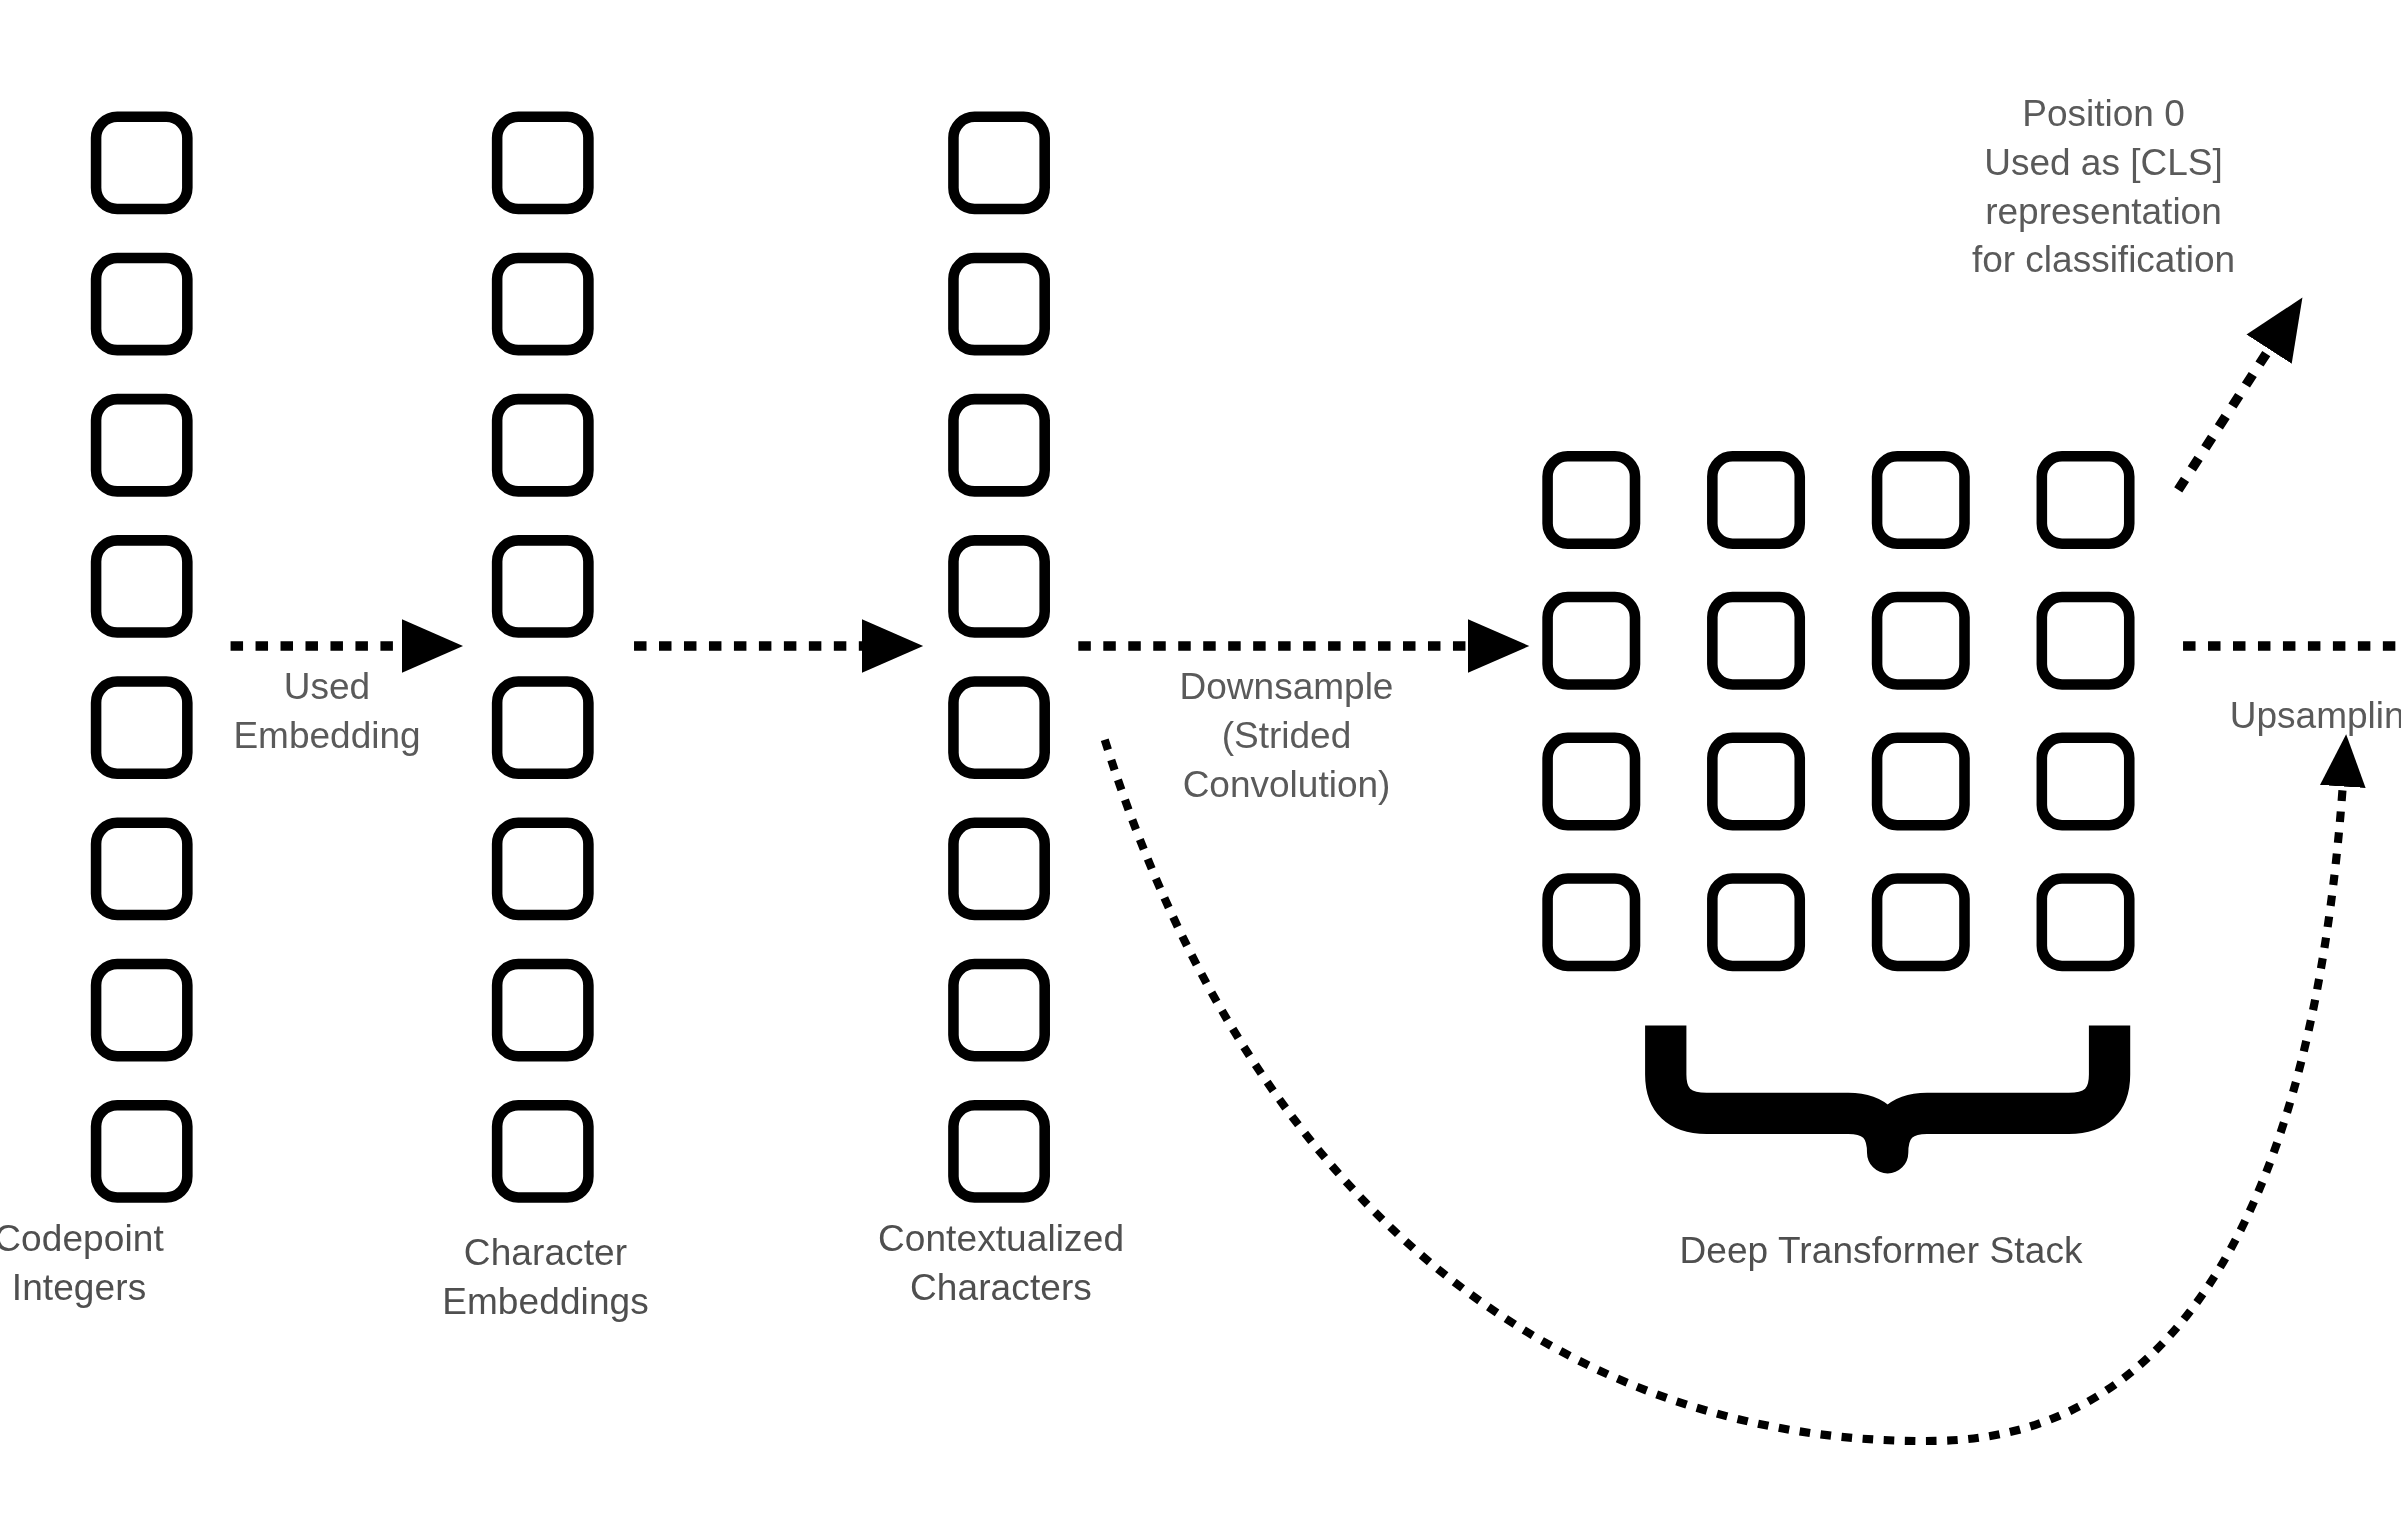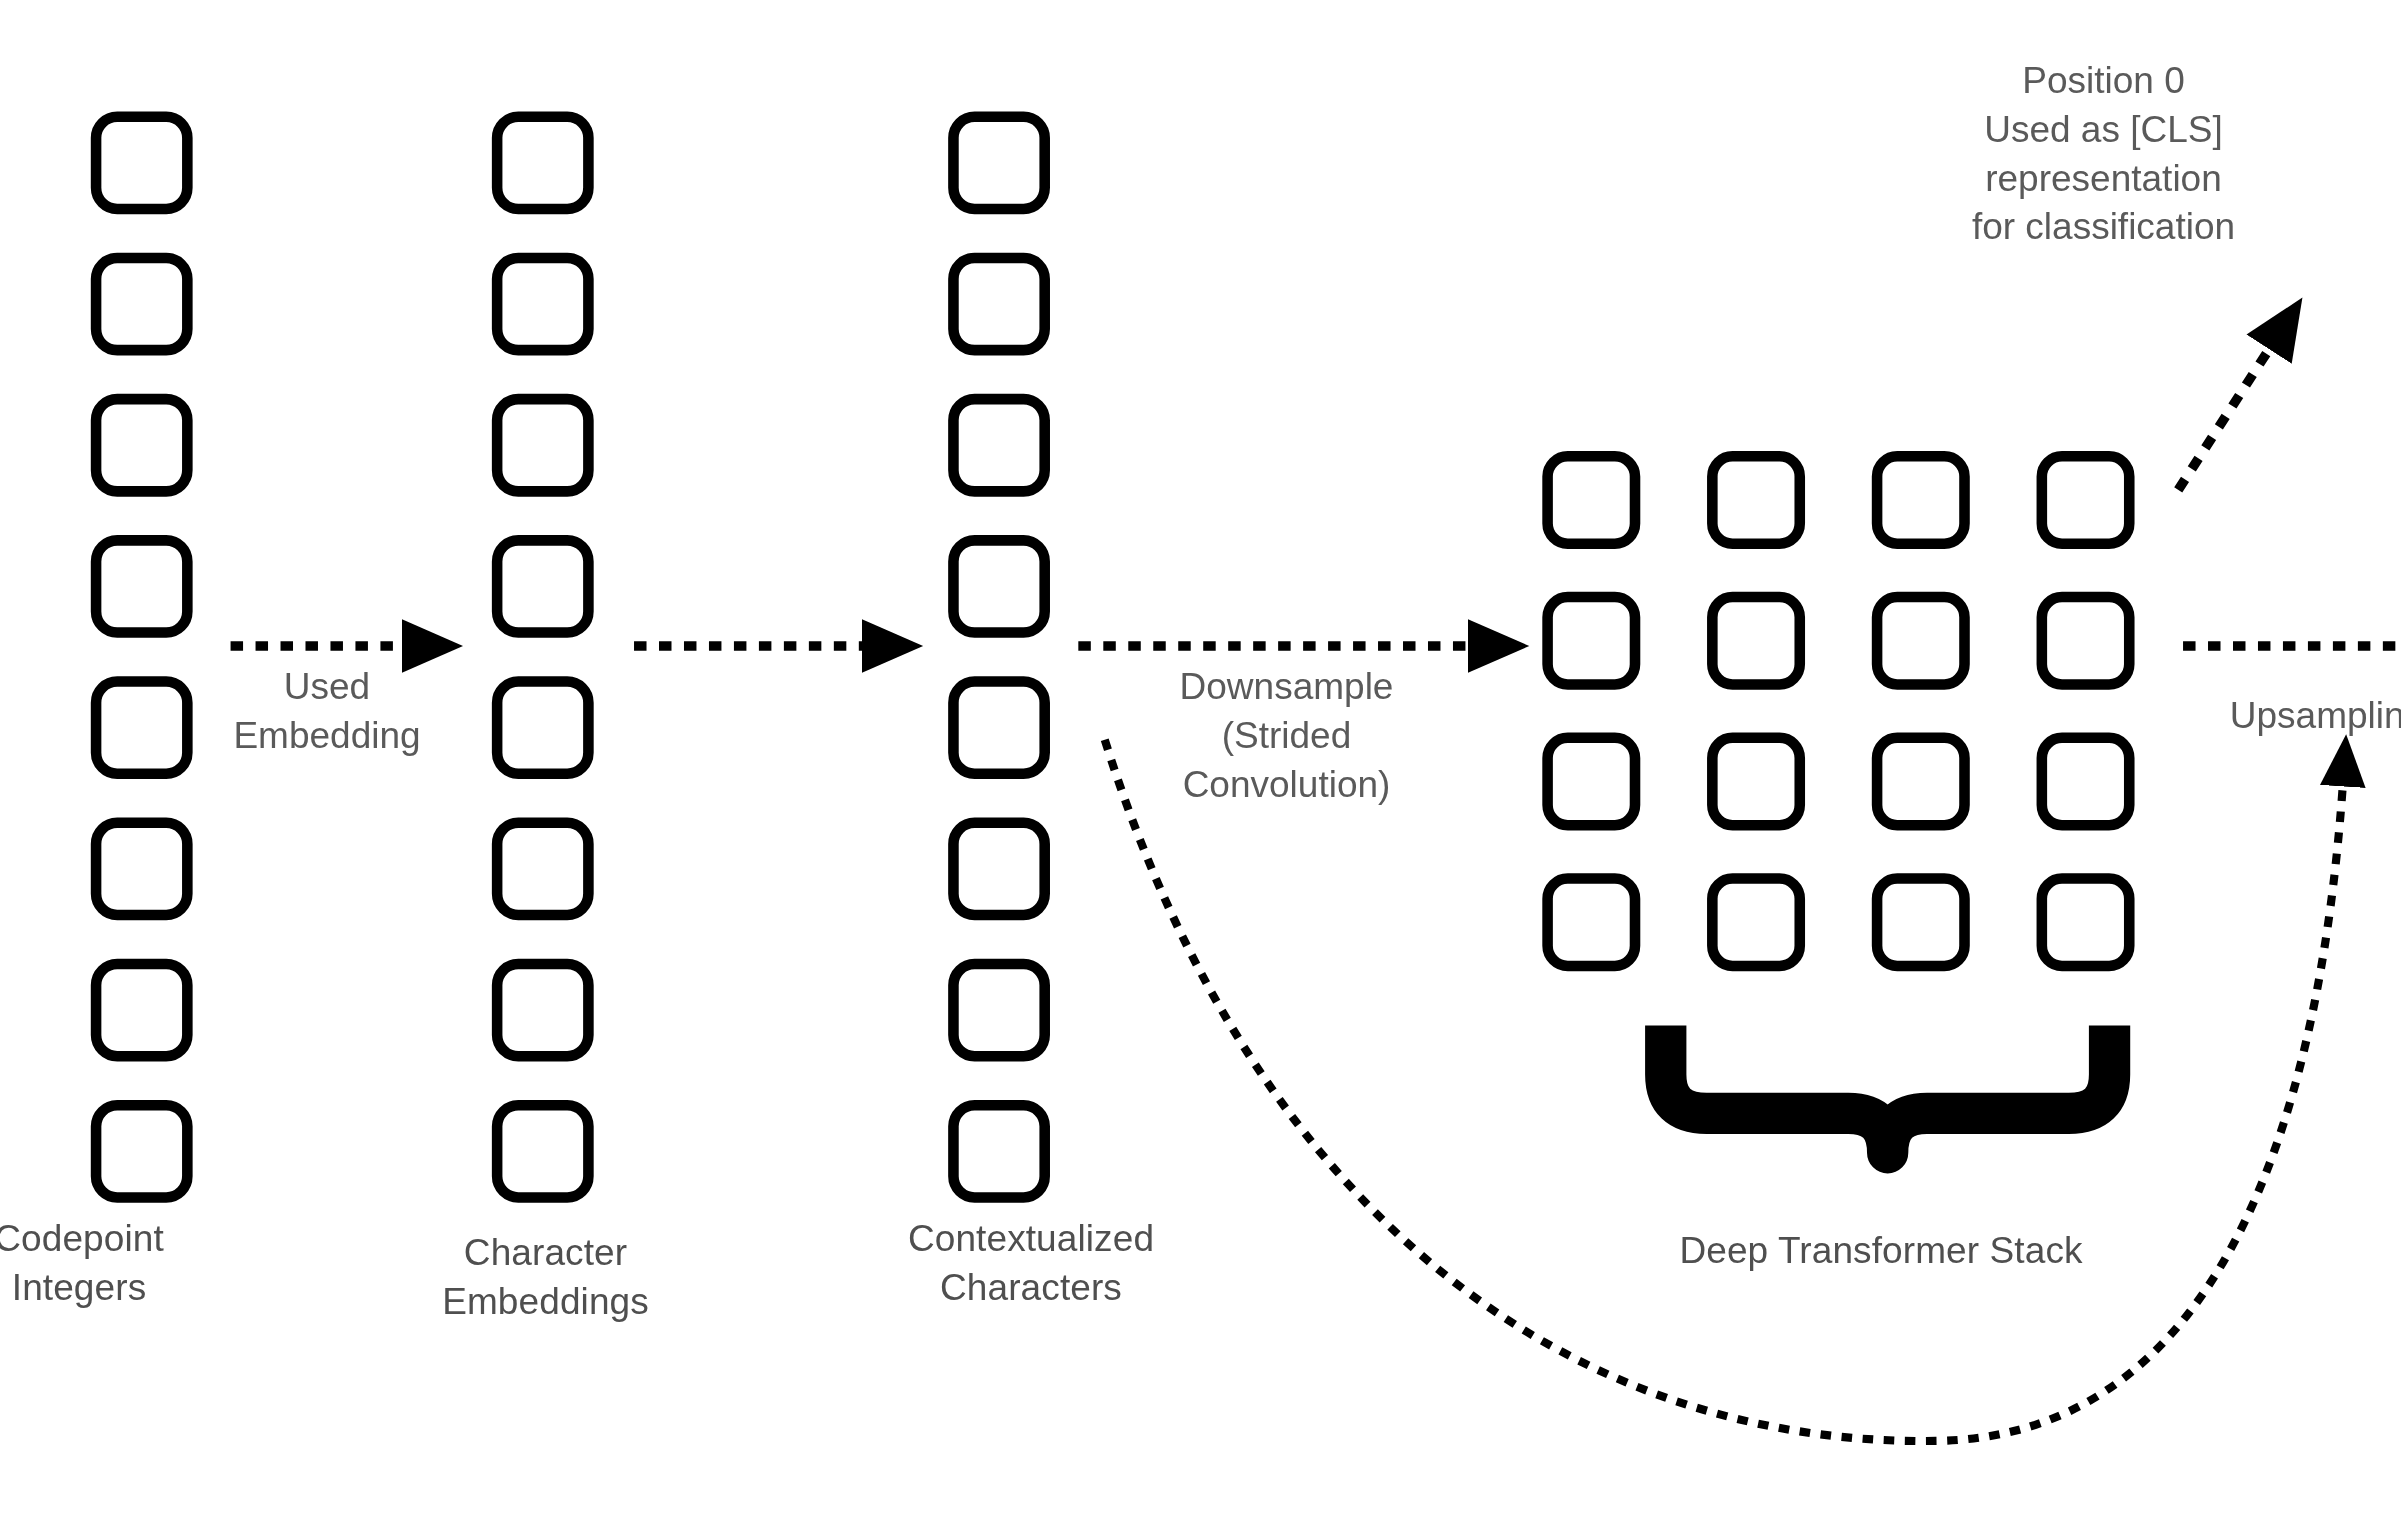--- a/index.html
+++ b/index.html
@@ -133,34 +133,34 @@
                C4600,2992 4830,2380 4880,1600" fill="none" stroke="#000" stroke-width="17" stroke-dasharray="22 22" marker-end="url(#ah)"></path>
     </g>
   </svg>
 
   <div class="cap" style="left:-29px;  top:1215px; width:216px;">Codepoint
 Integers</div>
 
   <div class="cap" style="left:370px;  top:1215px; width:351px;margin-top:14px;">Character
 Embeddings</div>
 
-  <div class="cap" style="left:827px; top:1215px; width:408px;">Contextualized
+  <div class="cap" style="left:797px; top:1215px; width:408px;">Contextualized
 Characters</div>
 
   <div class="cap" style="left:1617px; top:1227px; width:528px;">Deep Transformer Stack</div>
 
   <div class="arrlbl" style="left:207px; top:663px; width:240px;">Used
 Embedding</div>
 
 
   <div class="arrlbl" style="left:1109px; top:663px; width:355px;">Downsample
 (Strided
 Convolution)</div>
 
   <div class="arrlbl" style="left:2176px; top:692px; width:303px;">Upsampling</div>
 
-  <div class="arrlbl" style="left:1921px; top:57px; width:365px;">Position 0
+  <div class="arrlbl" style="left:1921px; top:90px; width:365px;">Position 0
 Used as [CLS]
 representation
 for classification</div>
 
 </div>
 
 
 </body></html>

